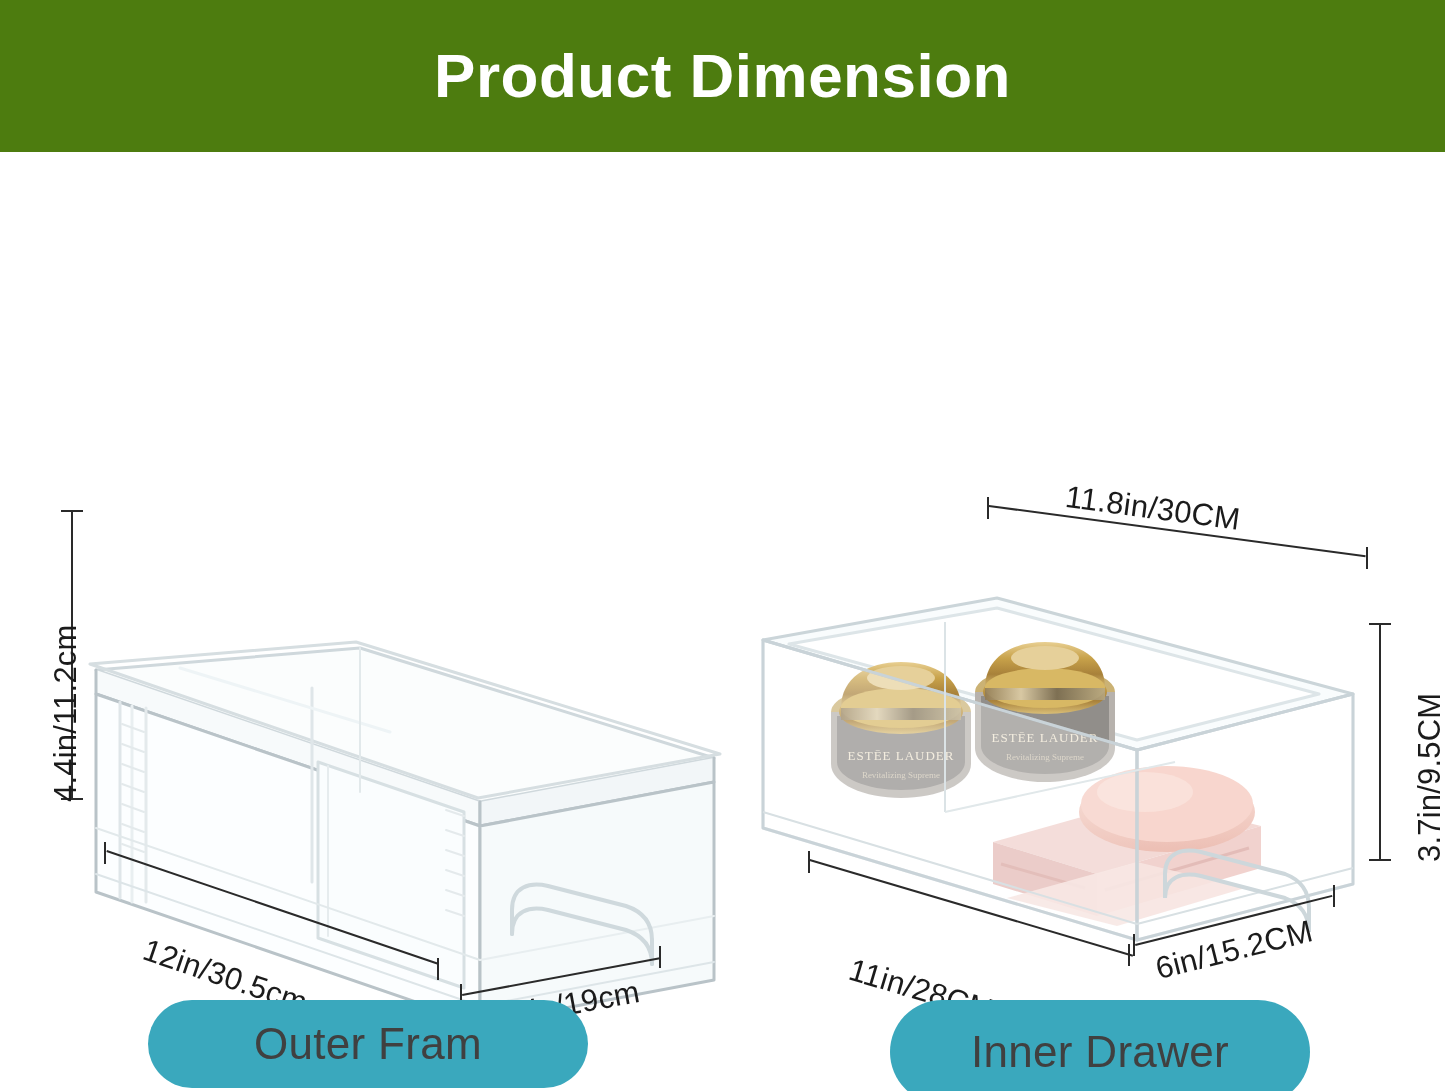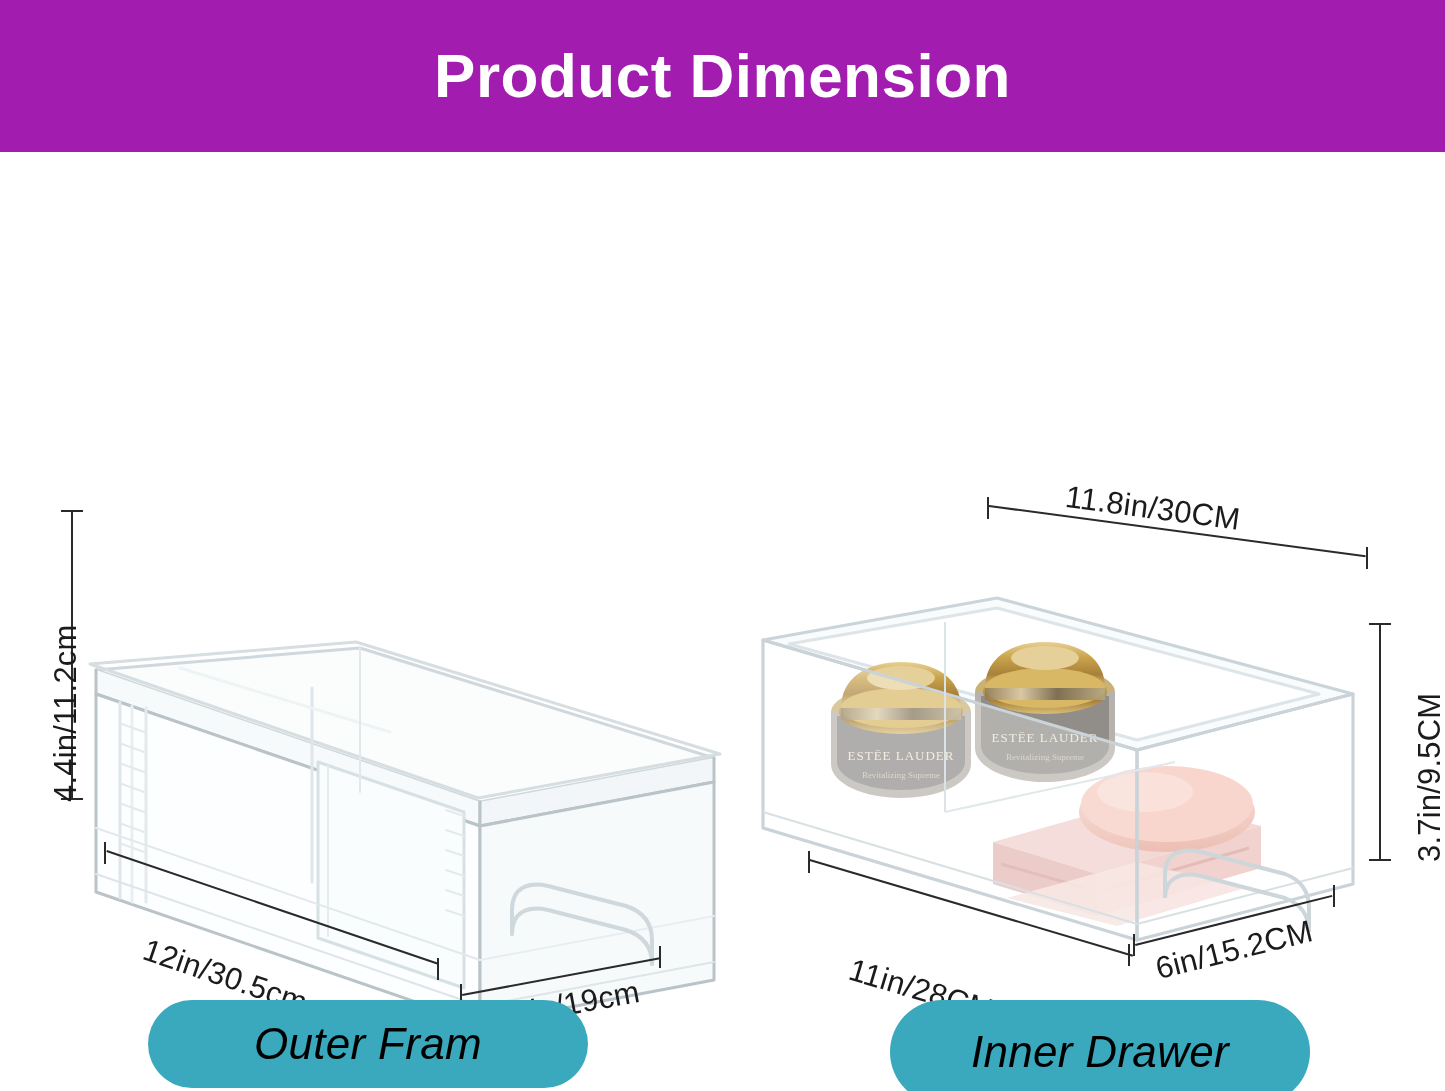--- a/index.html
+++ b/index.html
@@ -12,21 +12,21 @@
     position: relative;
     font-family: "Liberation Sans", sans-serif;
     overflow: hidden;
   }
 
   
   .header-bar {
     position: absolute;
     left: 0; top: 0;
     width: 1445px; height: 152px;
-    background: #a21caf;
+    background: #4d7c0f;
     display: flex;
     align-items: center;
     justify-content: center;
   }
   .header-title {
     color: #ffffff;
     font-size: 62px;
     font-weight: bold;
     letter-spacing: 0.5px;
     line-height: 1;
@@ -71,24 +71,23 @@
   .product svg { display: block; }
 
   
   .pill {
     position: absolute;
     background: #3aa8bd;
     border-radius: 60px;
     display: flex;
     align-items: center;
     justify-content: center;
-    color: #000000;
+    color: #404040;
     font-size: 44px;
     letter-spacing: 0.3px;
-    font-style: italic;
   }
   .pill-left  { left: 148px; top: 1000px; width: 440px; height: 88px; }
   .pill-right { left: 890px; top: 1000px; width: 420px; height: 104px; }
 </style>
 </head>
 <body>
 
 <div class="header-bar">
   <div class="header-title">Product Dimension</div>
 </div>

